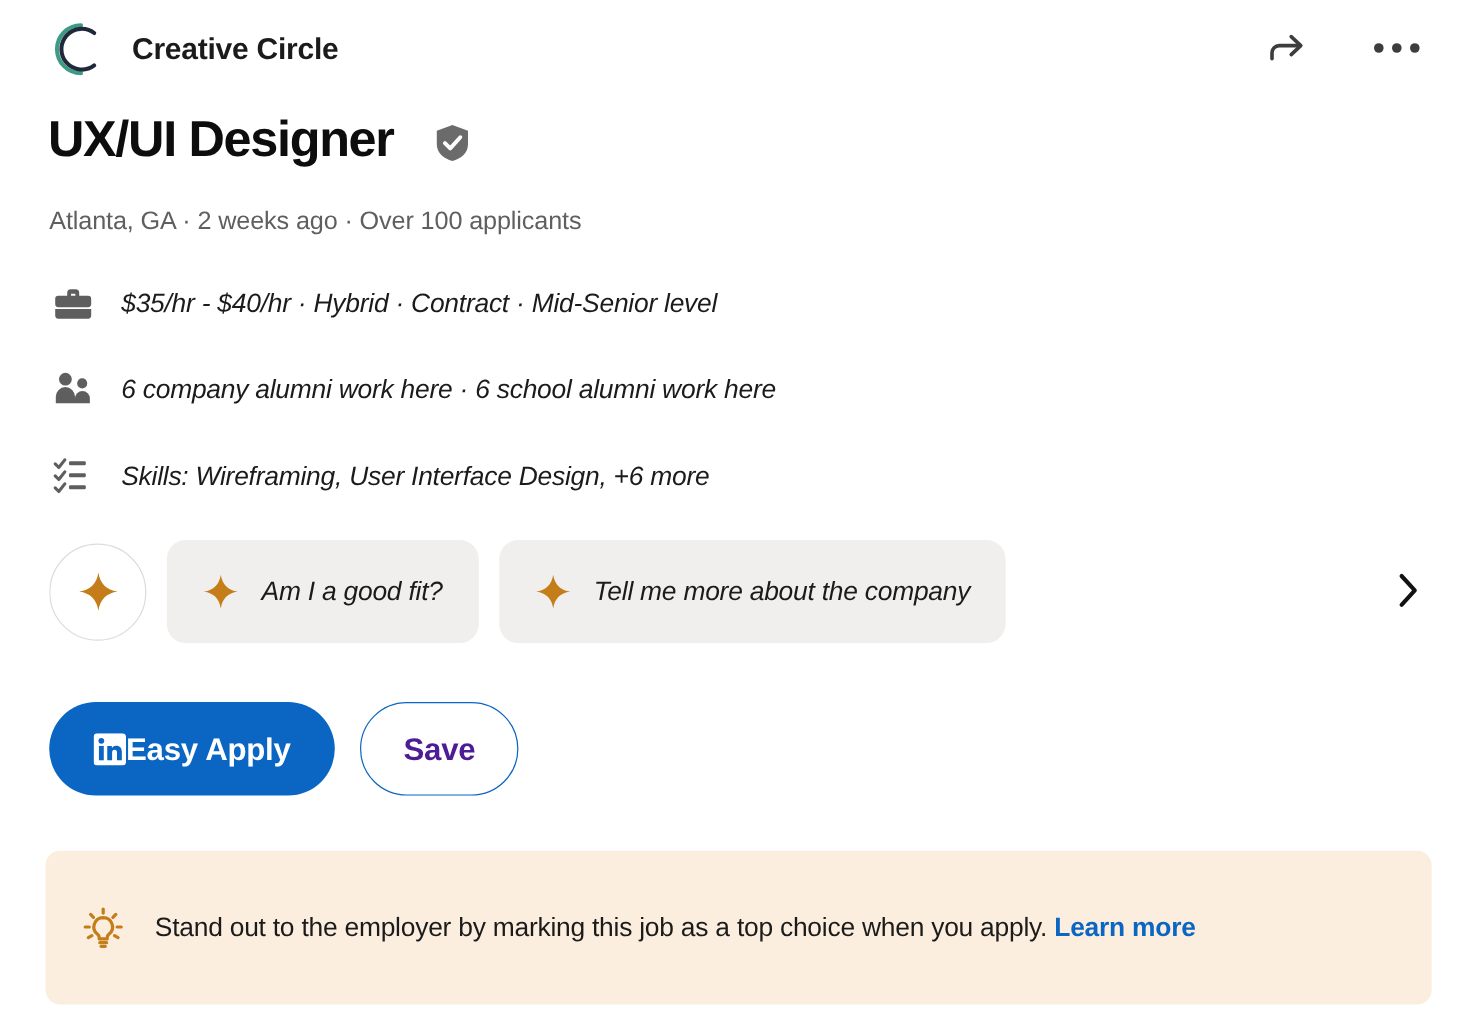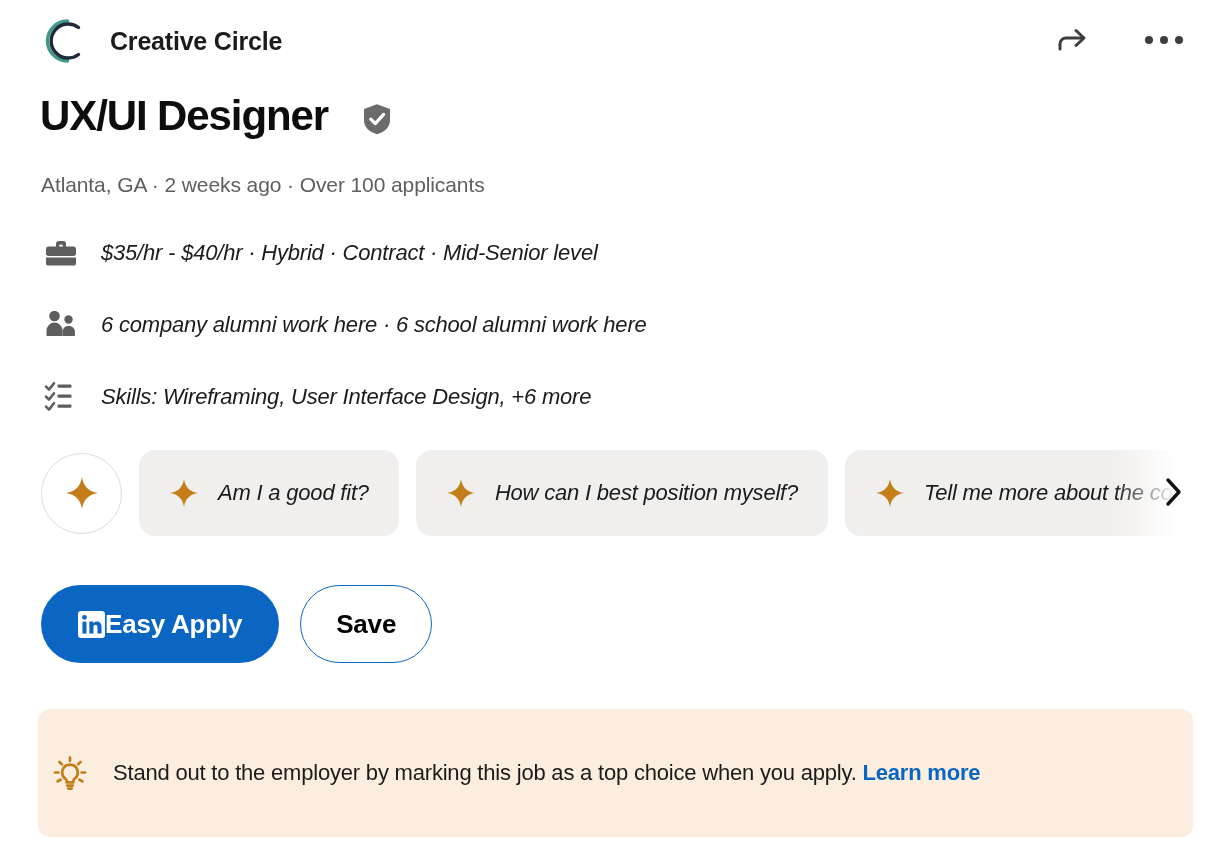--- a/index.html
+++ b/index.html
@@ -95,30 +95,30 @@
   .actions { position: absolute; left: 41px; top: 585px; display: flex; align-items: center; gap: 21px; }
   .btn-apply {
     height: 78px; border-radius: 39px; background: #0a66c2; border: none;
     color: #fff; font-size: 26px; font-weight: bold; letter-spacing: -0.2px;
     display: flex; align-items: center; justify-content:center; 
     padding: 0 37px; cursor: pointer; font-family: "Liberation Sans", sans-serif;
   }
   .li-mark { width: 27px; height: 27px; display:block; }
   .btn-save {
     height: 78px; border-radius: 39px; background: #fff;
-    border: 1.8px solid #0a66c2; color: #000000;
+    border: 1.8px solid #0a66c2; color: #4c1d95;
     font-size: 26px; font-weight: bold; letter-spacing: -0.2px;
     padding: 0 35px; cursor: pointer; font-family: "Liberation Sans", sans-serif; text-align: center;
   }
 
   
   .banner {
     position: absolute; left: 38px; top: 709px; width: 1155px; height: 128px;
     background: #fbeede; border-radius: 12px;
-    display: flex; align-items: center; gap: 21px; padding: 0 10px;
+    display: flex; align-items: center; gap: 21px; padding: 0 26px;
   }
   .bulb-icon { width: 44px; height: 44px; flex:none; display:block; }
   .banner-text {
     font-size: 22px; color: #1b1b1b; line-height: 1.78; letter-spacing: -0.2px;
     max-width: 950px;
   }
   .banner-link { color: #0a66c2; font-weight: bold; text-decoration: none; cursor: pointer; }
 </style>
 </head>
 <body>
@@ -212,26 +212,20 @@
       </svg>
     </div>
 
     <div class="chip">
       <svg width="30" height="30" viewBox="0 0 34 34">
         <path d="M17 1 C18.4 10.3 23.7 15.6 33 17 C23.7 18.4 18.4 23.7 17 33 C15.6 23.7 10.3 18.4 1 17 C10.3 15.6 15.6 10.3 17 1 Z" fill="#c47d18"></path>
       </svg>
       <span class="chip-label">Am I a good fit?</span>
     </div>
 
-    <div class="chip">
-      <svg width="30" height="30" viewBox="0 0 34 34">
-        <path d="M17 1 C18.4 10.3 23.7 15.6 33 17 C23.7 18.4 18.4 23.7 17 33 C15.6 23.7 10.3 18.4 1 17 C10.3 15.6 15.6 10.3 17 1 Z" fill="#c47d18"></path>
-      </svg>
-      <span class="chip-label">How can I best position myself?</span>
-    </div>
 
     <div class="chip clipped">
       <svg width="30" height="30" viewBox="0 0 34 34">
         <path d="M17 1 C18.4 10.3 23.7 15.6 33 17 C23.7 18.4 18.4 23.7 17 33 C15.6 23.7 10.3 18.4 1 17 C10.3 15.6 15.6 10.3 17 1 Z" fill="#c47d18"></path>
       </svg>
       <span class="chip-label">Tell me more about the company</span>
     </div>
 
   </div>
   <div class="chips-fade"></div>

